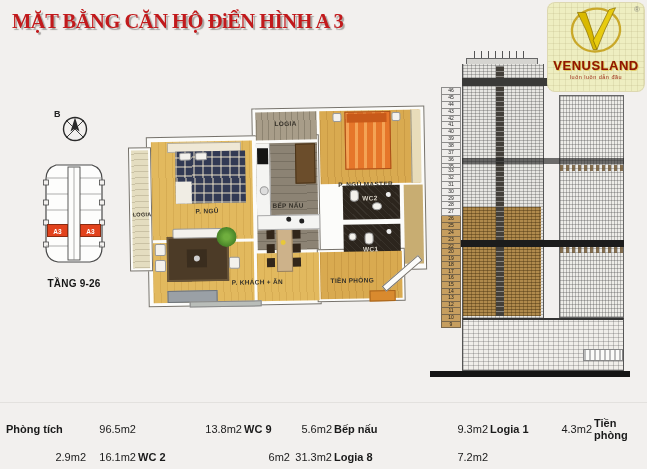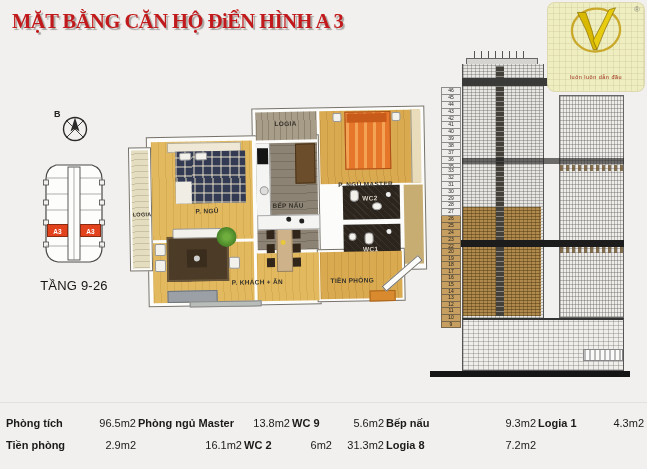--- a/index.html
+++ b/index.html
@@ -20,22 +20,22 @@
   .logo .reg{position:absolute;top:3px;right:5px;font-size:8px;color:#8a8a7a;}
   .logo svg{position:absolute;left:21px;top:3px;}
   .logo .brand{position:absolute;left:0;top:56px;width:98px;text-align:center;
     font-size:13px;font-weight:bold;color:#8f1407;letter-spacing:.5px;
     text-shadow:0 0 1px #caa000, 1px 1px 0 #e6d37a;}
   .logo .tagline{position:absolute;left:0;top:72px;width:98px;text-align:center;
     font-size:5.5px;color:#9c2a14;letter-spacing:.5px;}
 
   
   .north-b{left:54px;top:109px;font-size:9px;font-weight:bold;color:#222;}
-  .keyplan-label{left:32px;top:278px;width:84px;text-align:center;font-size:13px;
-    font-weight:normal;color:#151515;letter-spacing:.2px;}
+  .keyplan-label{left:32px;top:278px;width:84px;text-align:center;font-size:10px;
+    font-weight:bold;color:#151515;letter-spacing:.2px;}
   .unit-a3{background:#e2421c;border:1px solid #8a2a10;color:#fff;font-size:6.5px;
     font-weight:bold;text-align:center;box-sizing:border-box;}
 
   
   .plan{left:128px;top:106px;width:300px;height:200px;transform:rotate(-1deg);}
   .wall{background:#fcfcfa;border:1px solid #76726b;box-sizing:border-box;}
   .room{box-sizing:border-box;}
   .plabel{font-size:6.5px;font-weight:bold;color:#36322a;letter-spacing:.3px;
     text-align:center;white-space:nowrap;}
   .floor-wood1{background:#e2b95e;background-image:repeating-linear-gradient(90deg,rgba(150,100,20,.15) 0 1px,transparent 1px 7px);}
@@ -80,20 +80,21 @@
 
 <div class="abs main-title">MẶT BẰNG CĂN HỘ ĐiỂN HÌNH A 3</div>
 
 <div class="abs logo">
   <span class="reg">®</span>
   <svg width="56" height="52" viewBox="0 0 60 56">
     <ellipse cx="30" cy="27" rx="26" ry="23" fill="none" stroke="#c9a82a" stroke-width="2.5" transform="rotate(-8 30 27)"></ellipse>
     <path d="M10,8 Q21,28 27,48 L31,48 Q26,26 19,8 Z" fill="#d9b900" stroke="#8a7000" stroke-width="0.8"></path>
     <path d="M51,3 Q39,26 31,48 L27,38 Q37,20 44,5 Z" fill="#e8cc10" stroke="#8a7000" stroke-width="0.8"></path>
   </svg>
+  <div class="brand">VENUSLAND</div>
   <div class="tagline">luôn luôn dẫn đầu</div>
 </div>
 
 <div class="abs north-b">B</div>
 <svg class="abs" style="left:58px;top:112px;" width="32" height="32" viewBox="0 0 32 32">
   <circle cx="17" cy="17" r="11.5" fill="none" stroke="#2a2a2a" stroke-width="1.4"></circle>
   <line x1="8" y1="26" x2="26" y2="8" stroke="#2a2a2a" stroke-width="0.9"></line>
   <line x1="8" y1="8" x2="26" y2="26" stroke="#2a2a2a" stroke-width="0.9"></line>
   <path d="M17,5.5 L12.5,19.5 L17,16.5 L21.5,19.5 Z" fill="#2a2a2a"></path>
 </svg>
@@ -278,21 +279,20 @@
       <div class="fcell tan">11</div>
       <div class="fcell tan">10</div>
       <div class="fcell tan">9</div>
     </div>
 </div>
 
 <div class="abs area-table">
   <div class="area-grid" id="area-grid">
       <div class="alabel">Phòng tích</div>
       <div class="avalue">96.5m2</div>
-      <div class="alabel">Phòng ngủ Master</div>
       <div class="avalue">13.8m2</div>
       <div class="alabel">WC 9</div>
       <div class="avalue">5.6m2</div>
       <div class="alabel">Bếp nấu</div>
       <div class="avalue">9.3m2</div>
       <div class="alabel">Logia 1</div>
       <div class="avalue">4.3m2</div>
       <div class="alabel">Tiền phòng</div>
       <div class="avalue">2.9m2</div>
       <div class="avalue">16.1m2</div>

